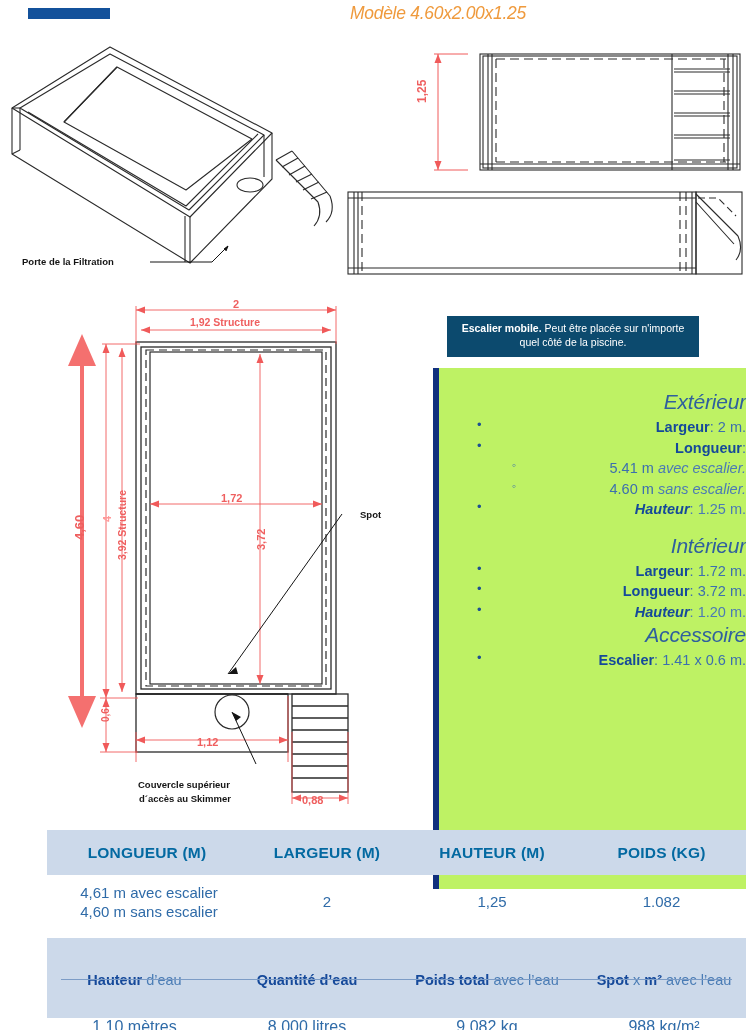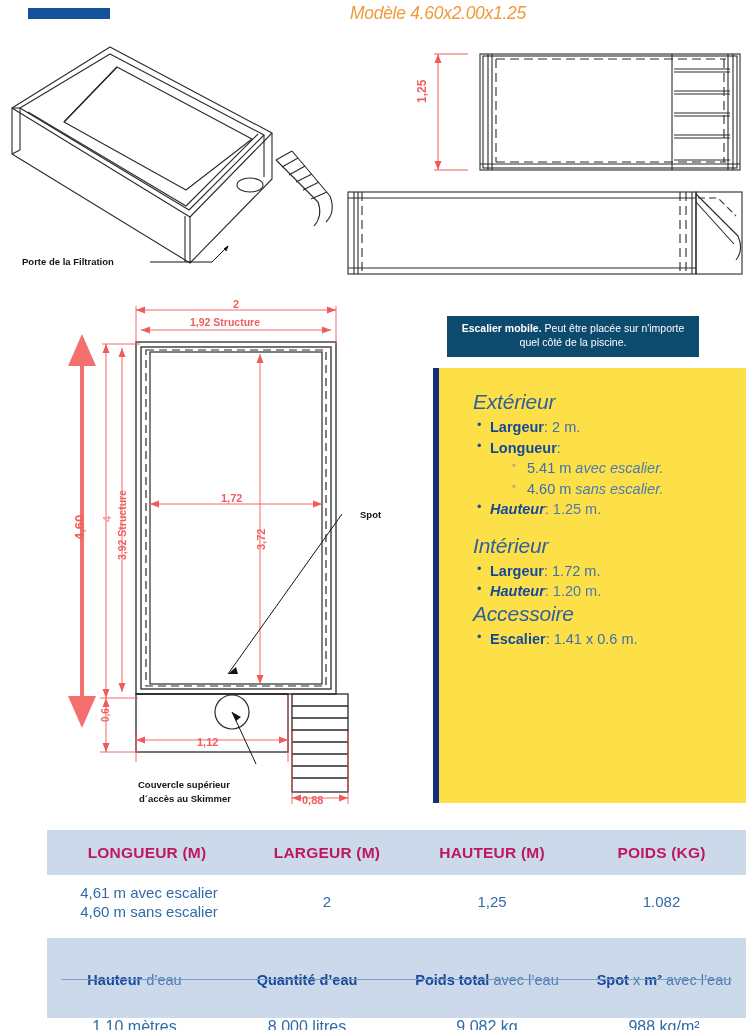--- a/index.html
+++ b/index.html
@@ -40,23 +40,24 @@
   
   #stair-note {
     left:447px; top:316px; width:252px; padding:6px 8px 7px 8px;
     background:#0c4a6e; color:#ffffff;
     font-size:10.5px; line-height:1.32; text-align:center;
   }
   #stair-note b { font-weight:bold; }
 
   
   #spec-panel {
-    left:433px; top:368px; width:313px; height:435px;
-    background:#fde047;
+    left:433px; top:368px; width:313px; height:521px;
+    background:#bef264;
     border-left:6px solid #10307e;
+    text-align:right;
   }
   .spec-h {
     font-style:italic; font-weight:normal;
     font-size:21px; color:#2f5f9e; margin:0;
     font-family:"Liberation Sans",sans-serif;
     letter-spacing:-0.2px;
   }
   .spec-ul { list-style:none; margin:3px 0 0 0; padding:0; }
   .spec-ul > li {
     font-size:14.5px; color:#1d4f93; line-height:1.42;
@@ -79,21 +80,21 @@
   .it { color:#4b7ab5; }
   .sub-it { font-style:italic; color:#4b7ab5; }
   .vsoft { color:#3c6fae; }
 
   
   #table-1 { left:47px; top:830px; width:699px; }
   #t1-head {
     display:flex; background:#ccd9ea; height:45px; align-items:center;
   }
   #t1-head div {
-    color:#be185d; font-weight:bold; font-size:15.5px;
+    color:#0369a1; font-weight:bold; font-size:15.5px;
     text-align:center; font-family:"Liberation Sans",sans-serif;
     letter-spacing:0.2px;
   }
   #t1-body { display:flex; height:55px; align-items:center; }
   #t1-body div {
     color:#2f6ba8; font-size:15px; text-align:center; line-height:1.25;
   }
   .c1 { width:200px; }
   .c2 { width:160px; }
   .c3 { width:170px; }
@@ -357,20 +358,23 @@
       </li>
       <li>
         <span class="ki">Hauteur</span><span class="it">: 1.25 m.</span>
       </li>
     </ul>
 
     <h2 class="spec-h" style="margin-top:14px;">Intérieur</h2>
     <ul class="spec-ul">
       <li>
         <span class="k">Largeur</span><span class="vsoft">: 1.72 m.</span>
+      </li>
+      <li>
+        <span class="k">Longueur</span><span class="vsoft">: 3.72 m.</span>
       </li>
       <li>
         <span class="ki">Hauteur</span><span class="it">: 1.20 m.</span>
       </li>
     </ul>
 
     <h2 class="spec-h" style="">Accessoire</h2>
     <ul class="spec-ul">
       <li>
         <span class="k">Escalier</span><span class="vsoft">: 1.41 x 0.6 m.</span>

